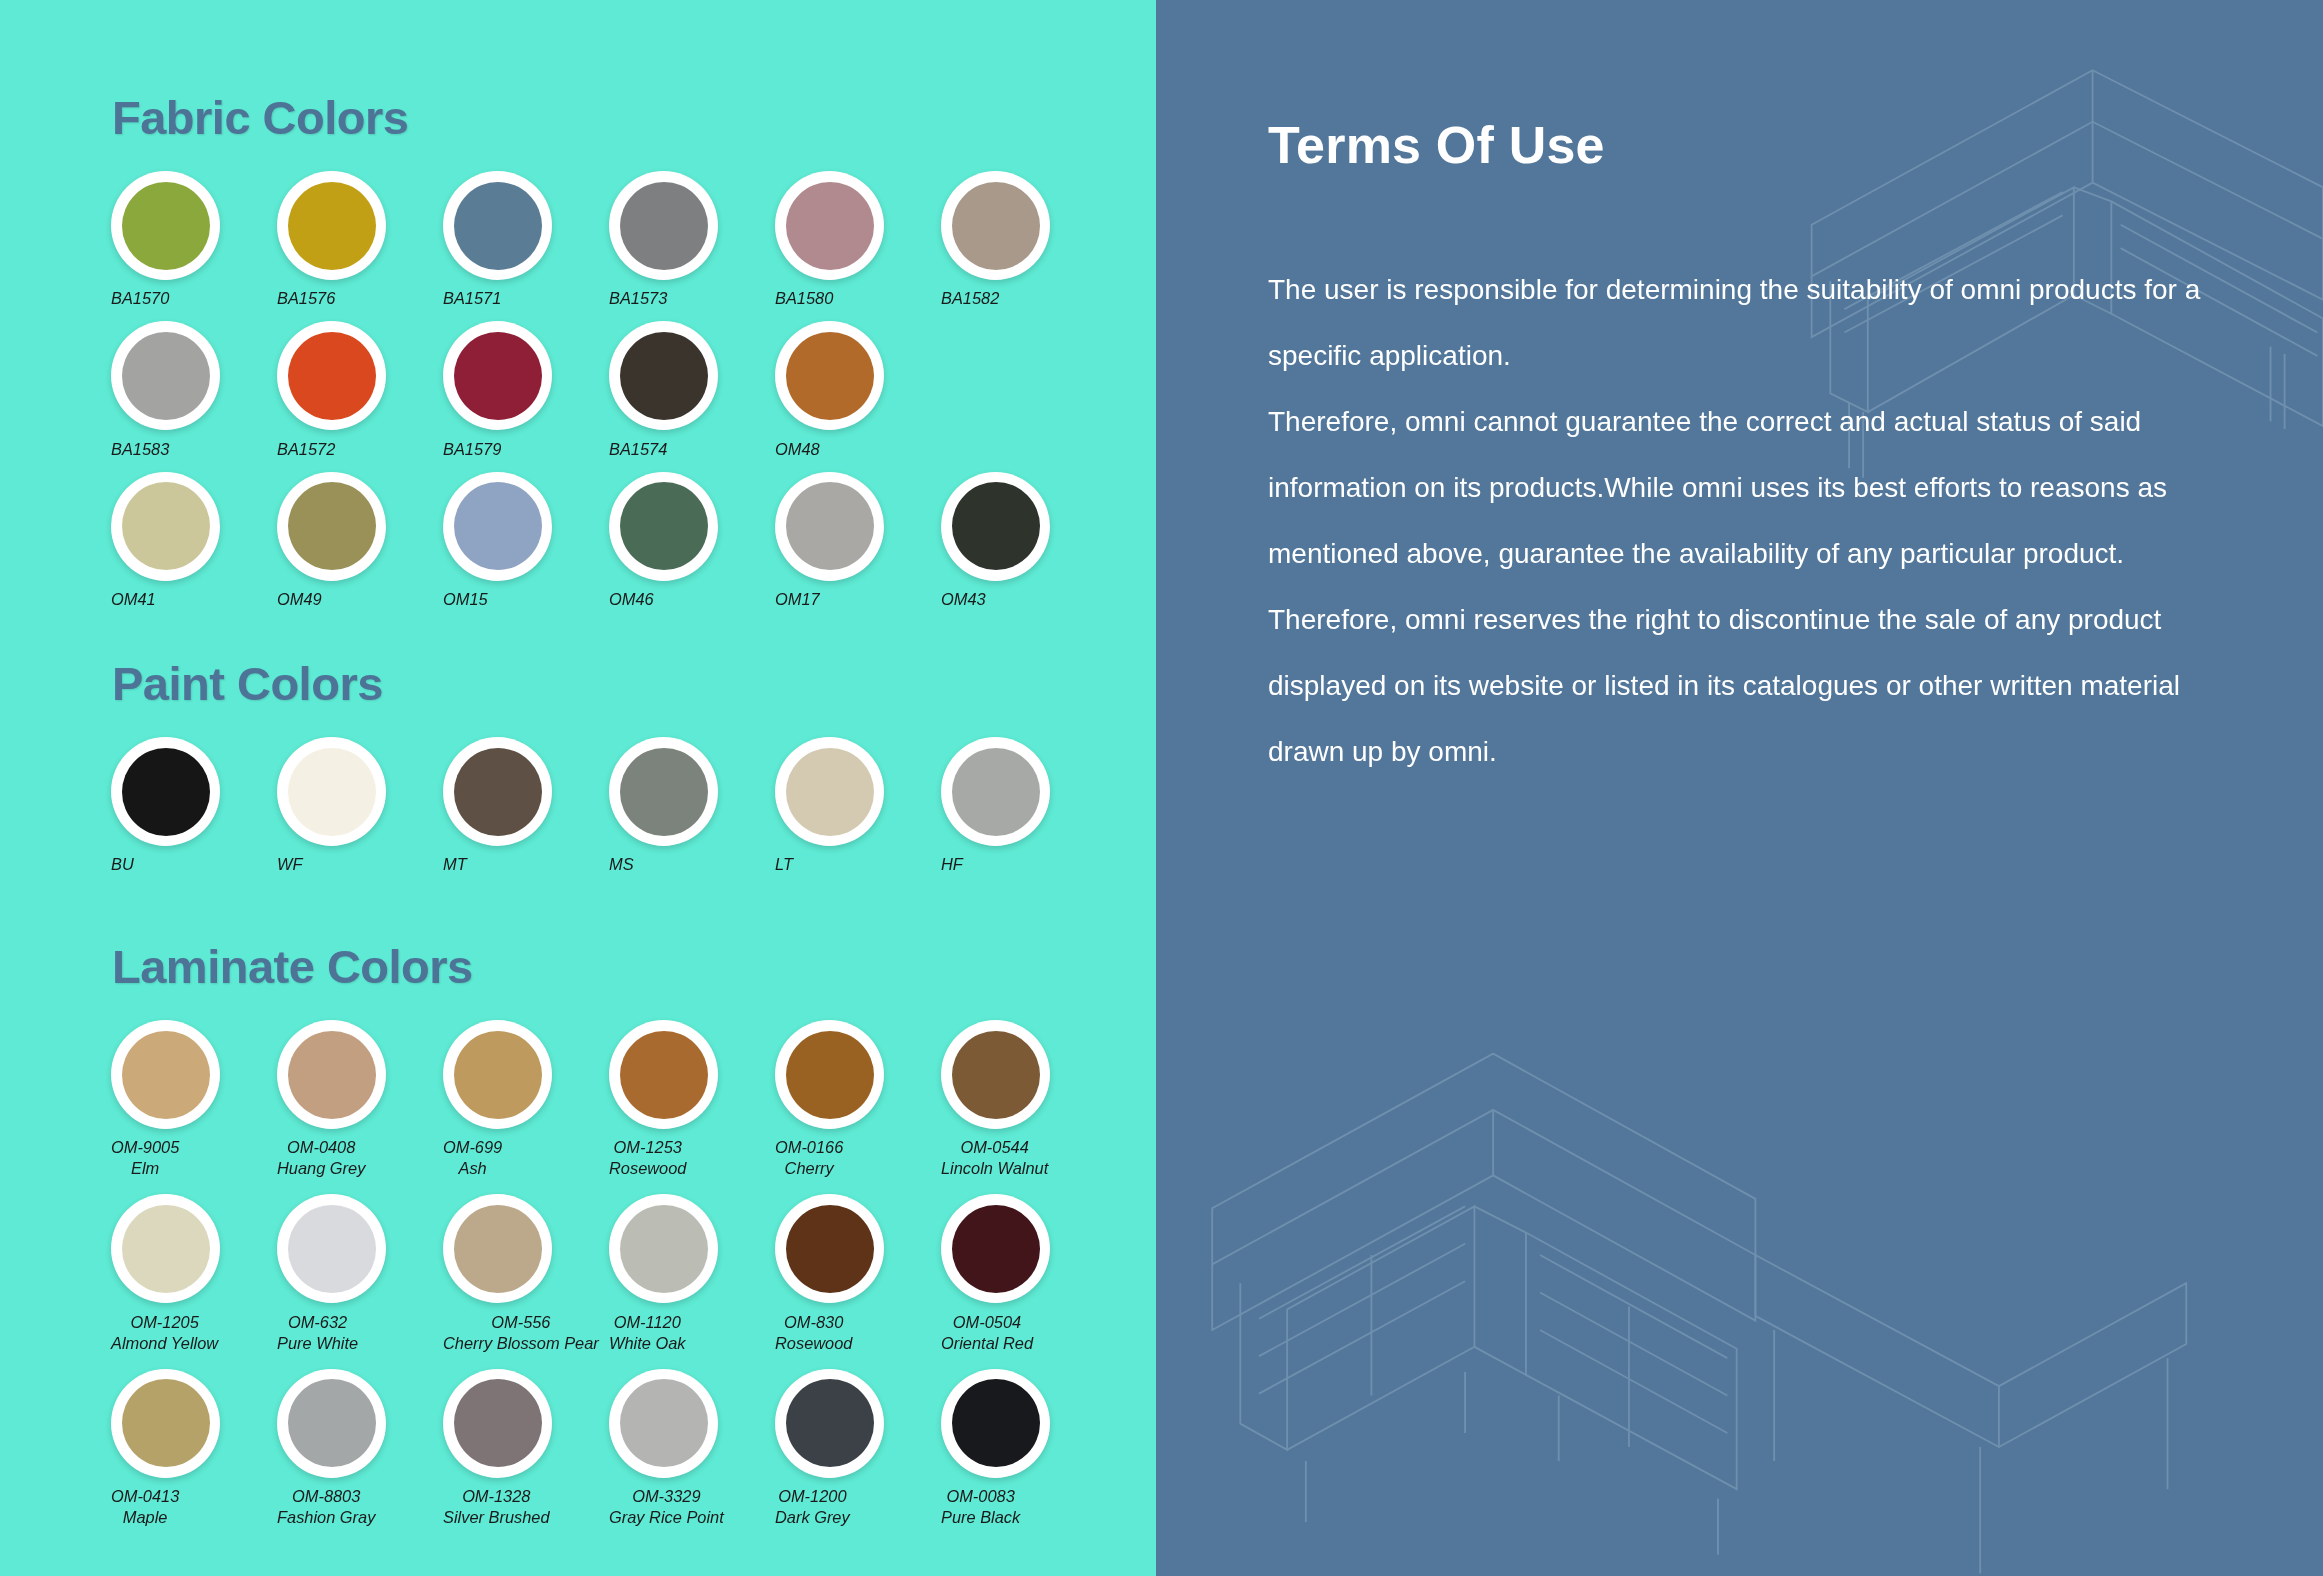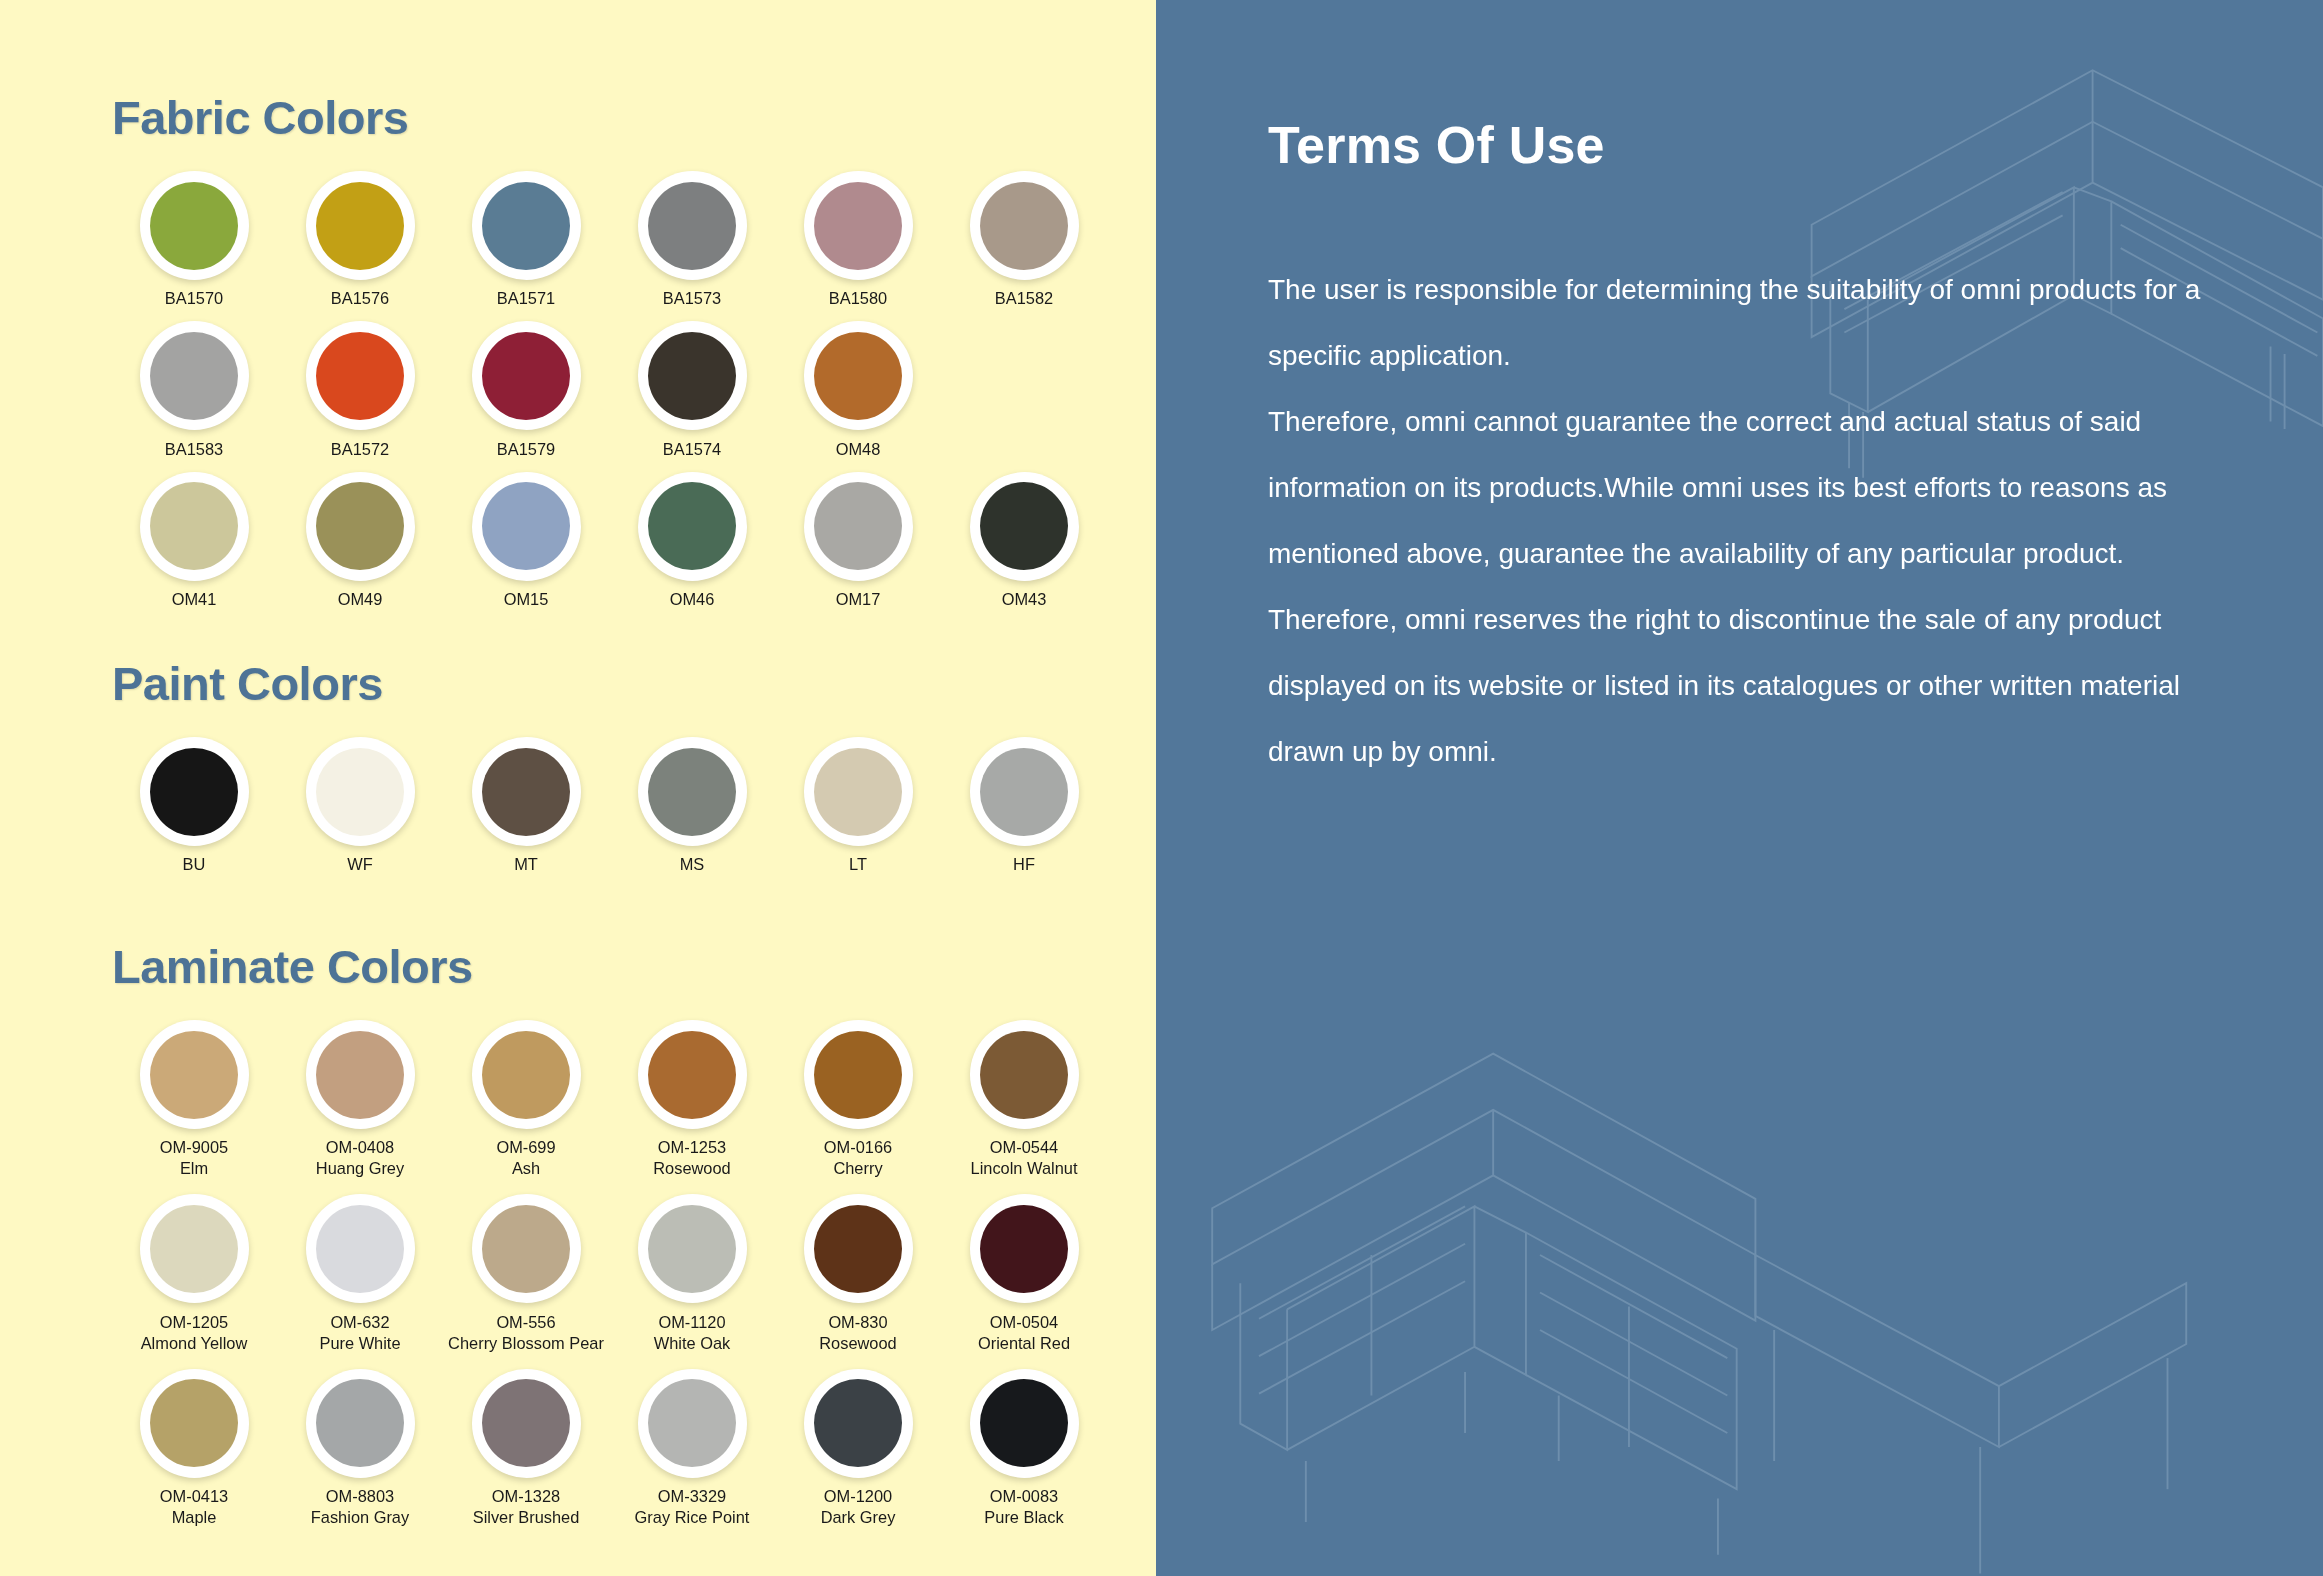--- a/index.html
+++ b/index.html
@@ -7,40 +7,41 @@
     width:2324px; height:1577px;
     font-family:"Liberation Sans", sans-serif;
     background:#ffffff;
     overflow:hidden;
   }
   .page { position:relative; width:2324px; height:1577px; display:flex; }
 
   
   .left-panel {
     width:1156px; height:1577px;
-    background:#fef9c3;
+    background:#5eead4;
     position:relative;
     padding:0;
   }
   .section { position:absolute; left:0; width:1156px; }
   .section-title {
     font-size:47px;
     font-weight:bold;
     color:#4d7396;
     letter-spacing:-0.5px;
     margin-left:112px;
     text-shadow:0.9px 0.9px 1.9px rgba(0,0,0,0.13);
   }
   .swatch-grid { margin-left:111px; margin-top:26px; }
   .swatch-row { display:flex; }
   .swatch-cell {
     width:166px;
     display:flex;
     flex-direction:column;
-    align-items:center;
+    align-items:flex-start;
+    font-style:italic;
   }
   .swatch-disc-wrap {
     width:109px; height:109px;
     border-radius:50%;
     background:#ffffff;
     box-shadow:0 2.8px 6.6px rgba(0,0,0,0.16);
     display:flex; align-items:center; justify-content:center;
   }
   .swatch-disc {
     width:88px; height:88px;

